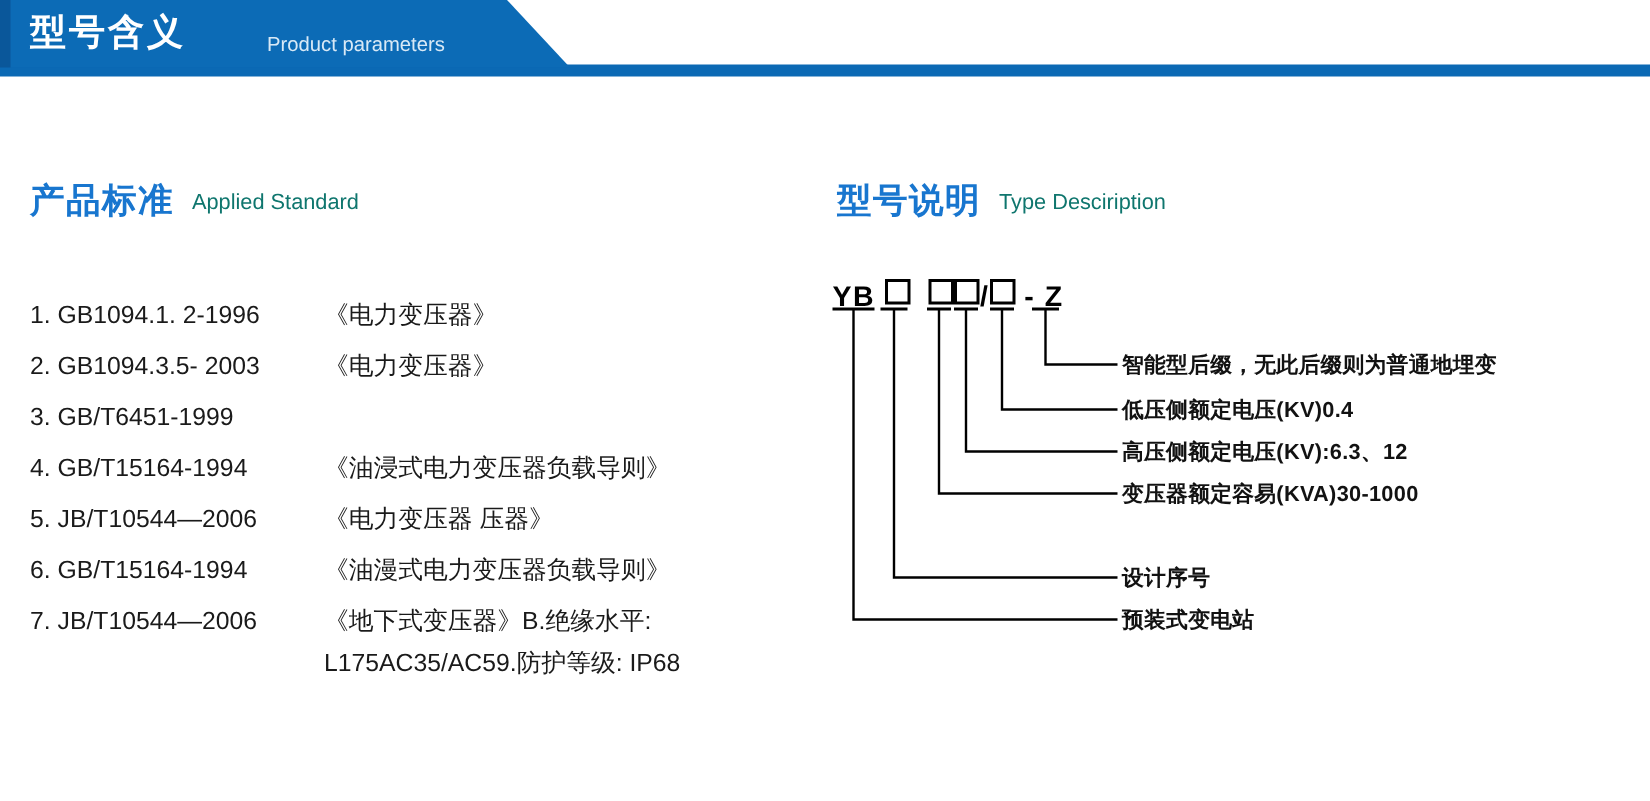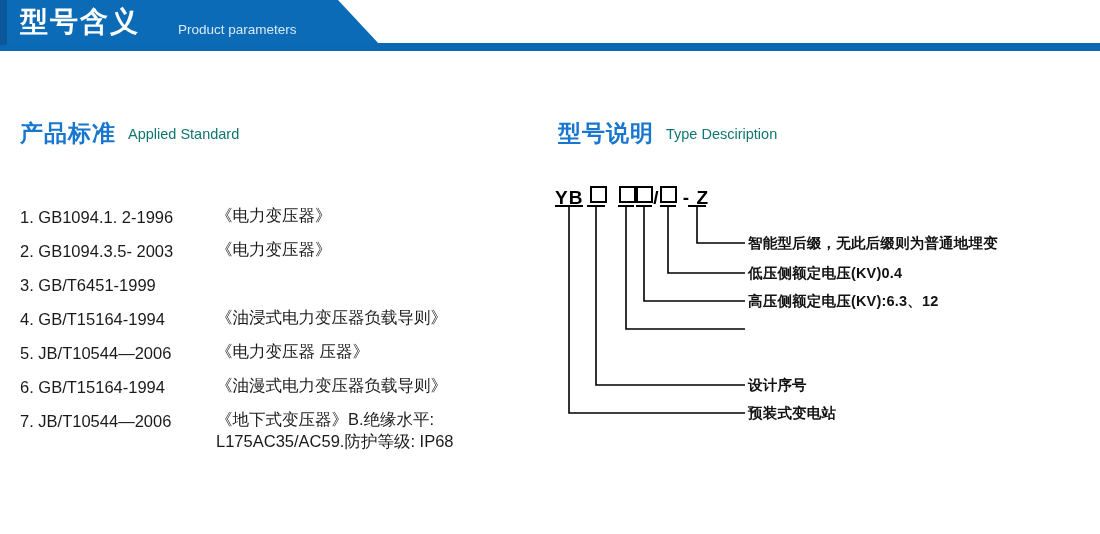--- a/index.html
+++ b/index.html
@@ -38,21 +38,21 @@
   }
   #banner-edge {
     position: absolute;
     left: 0; top: 0;
     width: 7px; height: 45px;
     background: #0a579a;
   }
   #banner-title {
     position: absolute;
     left: 20px; top: 4px;
-    font-size: 28px;
+    font-size: 24px;
     font-weight: bold;
     color: #ffffff;
     letter-spacing: 2px;
     line-height: 36px;
     white-space: nowrap;
   }
   #banner-subtitle {
     position: absolute;
     left: 178px; top: 22px;
     font-size: 13.5px;
@@ -79,21 +79,21 @@
   #heading-right { left: 558px; top: 118px; }
 
   
   #standards {
     position: absolute;
     left: 20px; top: 193px;
     width: 520px;
   }
   .std-row {
     display: flex;
-    align-items: flex-end;
+    align-items: center;
     height: 34px;
     font-size: 16.5px;
     color: #1a1a1a;
     white-space: nowrap;
   }
   .std-code {
     display: inline-block;
     min-width: 196px;
   }
   .std-name { display: inline-block; }
@@ -217,15 +217,16 @@
     <polyline points="86,20 86,143 205,143" stroke="#000" stroke-width="1.6" fill="none"></polyline>
 
     <polyline points="56,20 56,199 205,199" stroke="#000" stroke-width="1.6" fill="none"></polyline>
 
     <polyline points="29,20 29,227 205,227" stroke="#000" stroke-width="1.6" fill="none"></polyline>
   </svg>
 
   <div class="lbl" style="left:208px; top:48px;">智能型后缀，无此后缀则为普通地埋变</div>
   <div class="lbl" style="left:208px; top:78px;">低压侧额定电压(KV)0.4</div>
   <div class="lbl" style="left:208px; top:106px;">高压侧额定电压(KV):6.3、12</div>
+  <div class="lbl" style="left:208px; top:134px;">变压器额定容易(KVA)30-1000</div>
   <div class="lbl" style="left:208px; top:190px;">设计序号</div>
   <div class="lbl" style="left:208px; top:218px;">预装式变电站</div>
 </div>
 
 </body></html>

